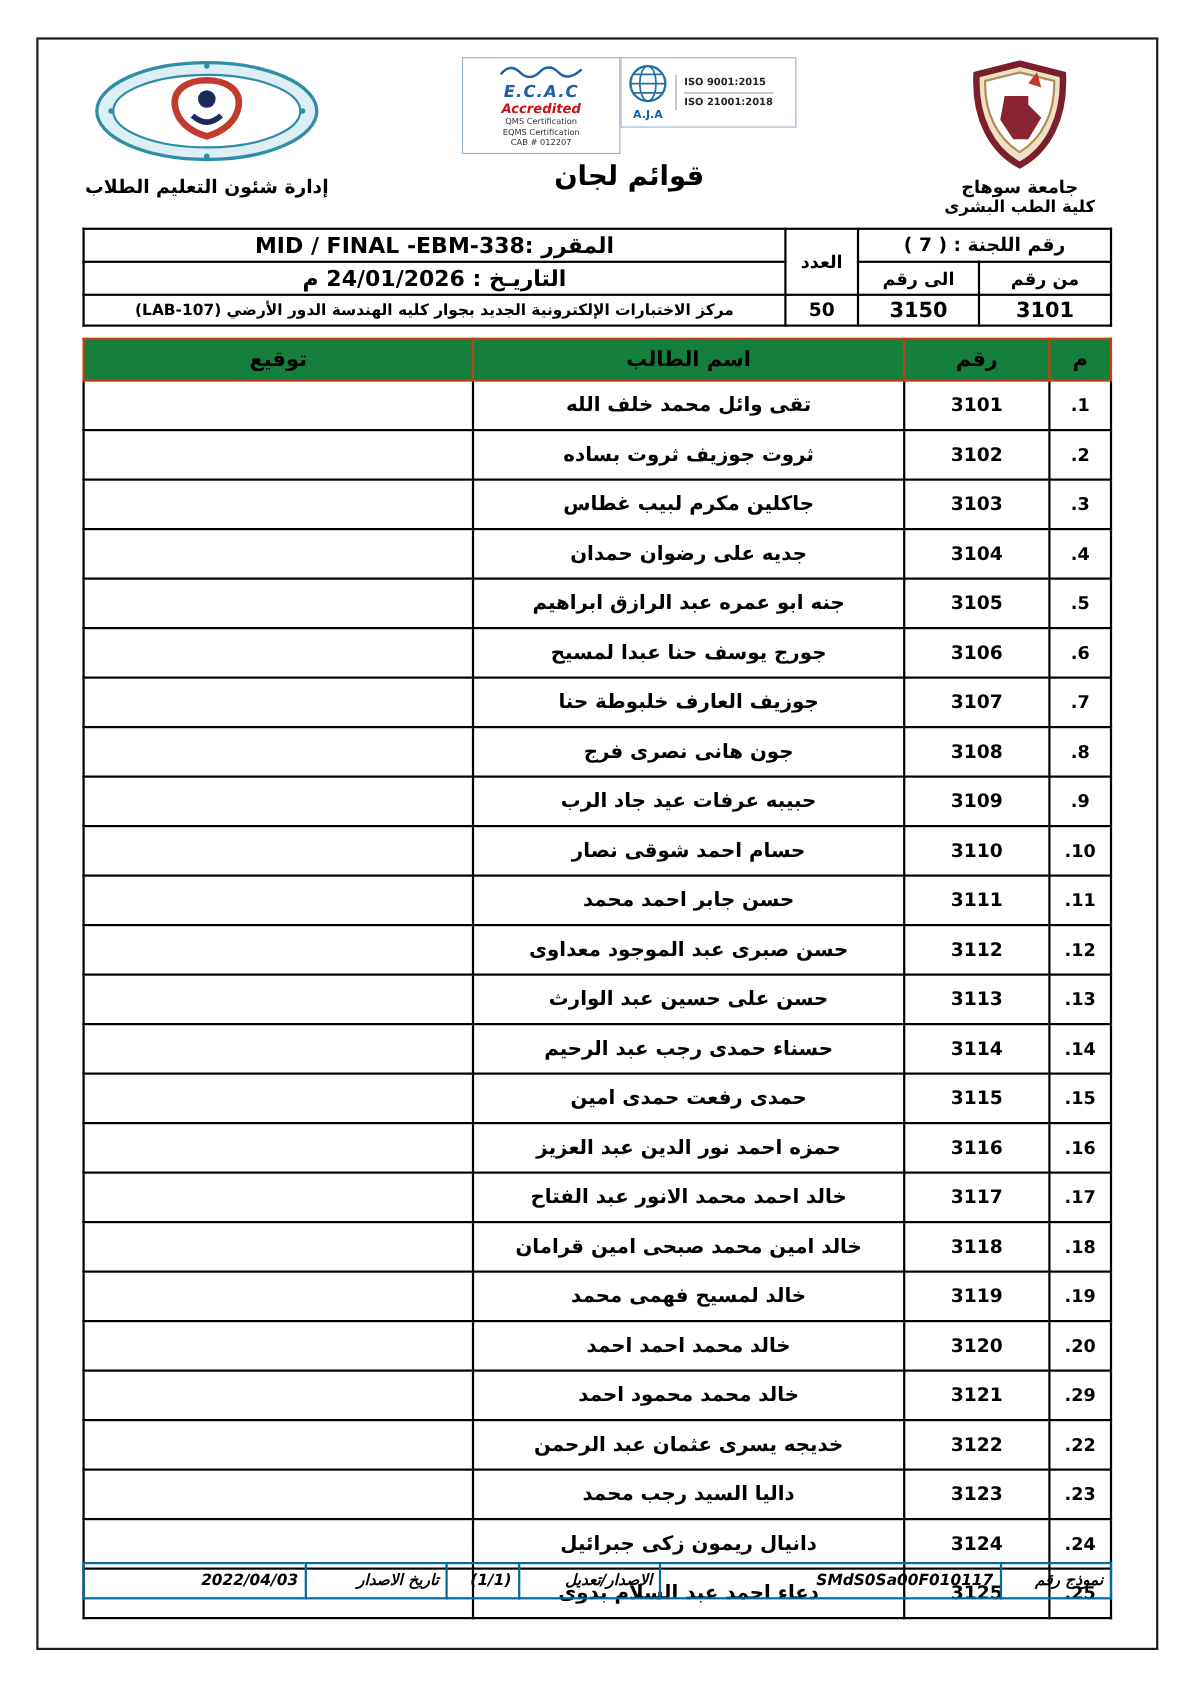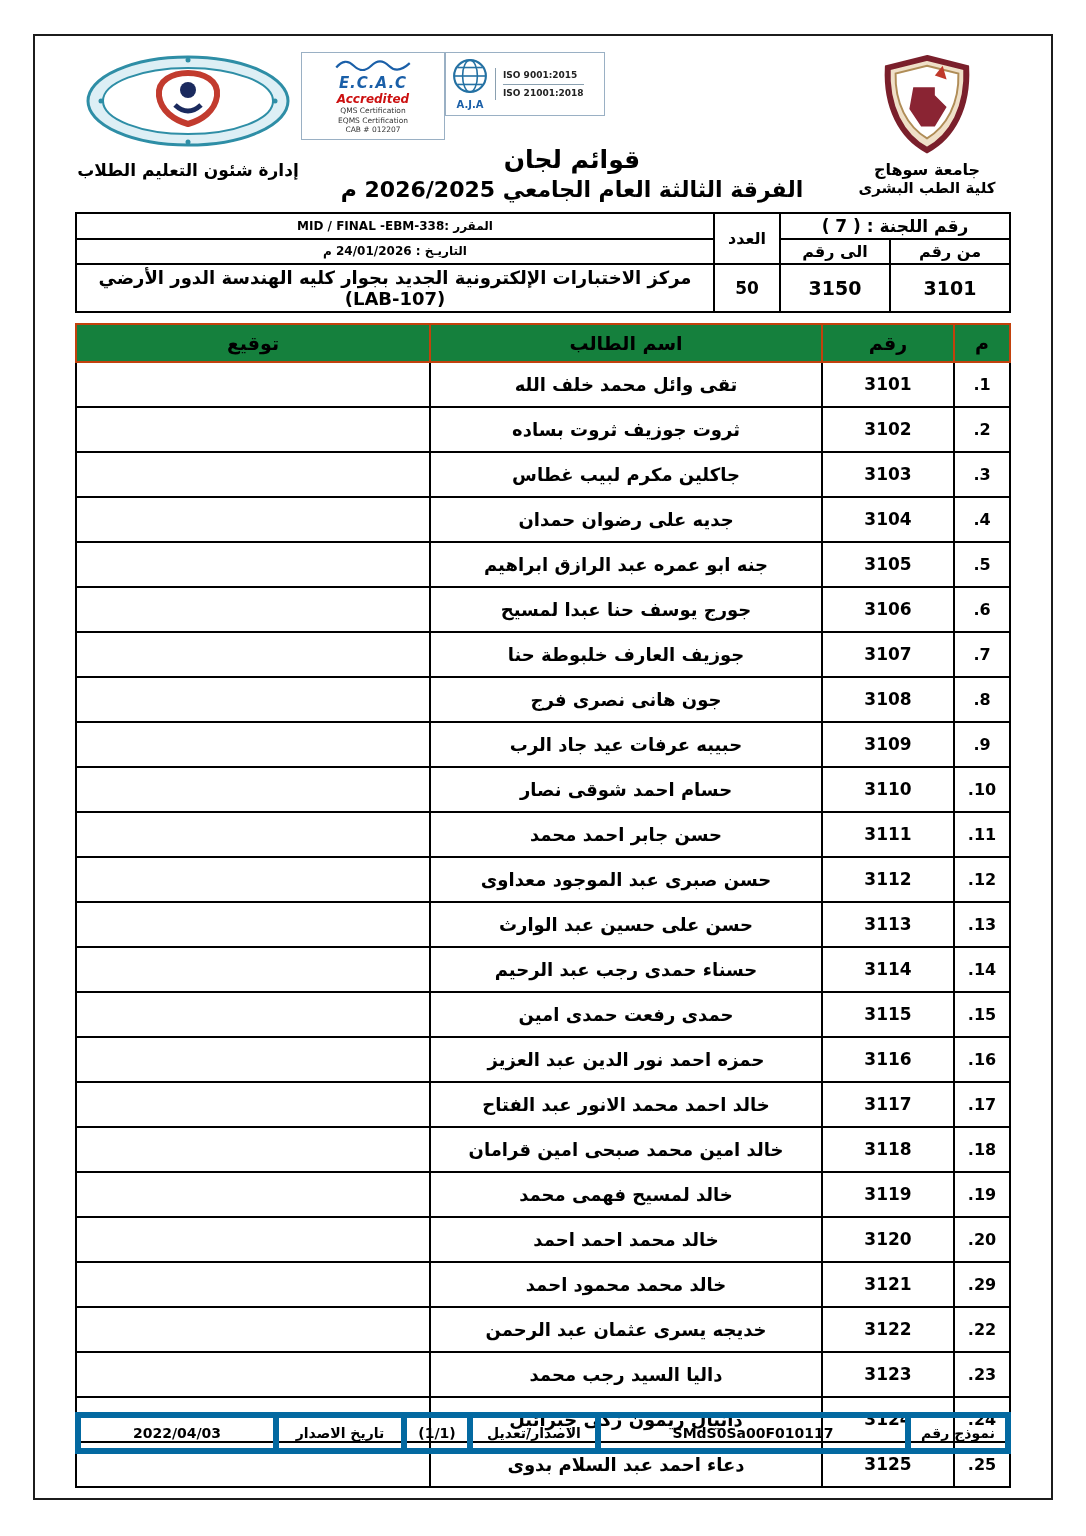--- a/index.html
+++ b/index.html
@@ -4,21 +4,21 @@
 <style>
   html,body{margin:0;padding:0;}
   body{width:1086px;height:1536px;background:#ffffff;font-family:"DejaVu Sans","Liberation Sans",sans-serif;color:#000;position:relative;}
   .page{position:absolute;top:34px;right:33px;width:1020px;height:1466px;border:2px solid #1c1c1c;box-sizing:border-box;padding:14px 40px;}
   
   .header{display:flex;justify-content:space-between;align-items:flex-start;}
   .uni-block{width:168px;text-align:center;padding-top:4px;}
   .uni-name{font-weight:bold;font-size:16px;margin-top:2px;}
   .fac-name{font-weight:bold;font-size:15px;}
   .center-block{flex:1;text-align:center;padding-top:2px;}
-  .logos-row{direction:ltr;display:flex;justify-content:flex-start;align-items:flex-start;height:88px;}
+  .logos-row{direction:ltr;display:flex;justify-content:center;align-items:flex-start;height:88px;}
   .ecac-box{width:134px;border:1px solid #9ab0c4;padding:3px 4px 4px;text-align:center;background:#fff;}
   .ecac-name{color:#1a5fa8;font-weight:bold;font-size:15px;font-style:italic;letter-spacing:1px;line-height:1.1;}
   .ecac-accredited{color:#cc1111;font-weight:bold;font-style:italic;font-size:12px;line-height:1.2;}
   .ecac-line{font-size:7.5px;color:#333;line-height:1.3;}
   .aja-box{width:146px;border:1px solid #9ab0c4;padding:5px 6px;display:flex;align-items:center;gap:7px;direction:ltr;background:#fff;}
   .aja-left{text-align:center;}
   .aja-name{color:#1a5fa8;font-weight:bold;font-size:10px;margin-top:1px;}
   .aja-right{border-left:1px solid #8aa0b0;padding-left:7px;text-align:left;}
   .iso-line{font-size:9px;font-weight:bold;color:#222;line-height:1.6;white-space:nowrap;}
   .iso-sep{border-top:1px solid #8aa0b0;margin:1px 0;}
@@ -28,31 +28,31 @@
   .dept-name{font-weight:bold;font-size:17px;margin-top:8px;}
   
   table{border-collapse:collapse;width:100%;table-layout:fixed;}
   .info-table{margin-top:10px;}
   .info-table td{border:2px solid #000;text-align:center;font-weight:bold;padding:2px 4px;vertical-align:middle;}
   .cell-committee{font-size:17px;}
   .cell-range-label{font-size:16px;}
   .cell-range-value{font-size:19px;}
   .cell-count-label{font-size:16px;}
   .cell-count-value{font-size:17px;}
-  .cell-course,.cell-date{font-size:12px;}
-  .cell-location{font-size:18px;padding:2px 8px;}
+  .cell-course,.cell-date{font-size:20px;}
+  .cell-location{font-size:14px;padding:2px 8px;}
   .main-table{margin-top:10px;}
   .main-table th{border:2px solid #c2410c;background:#15803d;font-size:19px;font-weight:bold;height:34px;}
   .main-table td{border:2px solid #000;height:41px;text-align:center;font-weight:bold;vertical-align:middle;}
   td.cell-no{font-size:16px;}
   td.cell-id{font-size:17px;}
   td.cell-name{font-size:18px;text-align:center;}
   
   .footer-wrap{position:absolute;bottom:44px;right:40px;left:40px;}
-  .footer-table td{border:6px solid #0369a1;font-weight:bold;font-size:14px;height:30px;text-align:center;padding:0 6px;}
+  .footer-table td{border:2px solid #0369a1;font-weight:bold;font-size:14px;height:30px;padding:0 6px;font-style:italic;}
 </style>
 </head>
 <body>
 
 <div class="page">
 
   <div class="header">
 
     <div class="uni-block">
       <svg width="96" height="100" viewBox="0 0 96 102">
@@ -89,21 +89,20 @@
             <div class="aja-name">A.J.A</div>
           </div>
           <div class="aja-right">
             <div class="iso-line">ISO 9001:2015</div>
             <div class="iso-sep"></div>
             <div class="iso-line">ISO 21001:2018</div>
           </div>
         </div>
       </div>
       <div class="main-title">قوائم لجان</div>
-      <div class="sub-title">الفرقة الثالثة العام الجامعي 2026/2025 م</div>
     </div>
 
     <div class="faculty-block">
       <svg width="206" height="94" viewBox="0 0 206 94">
         <ellipse cx="103" cy="47" rx="100" ry="44" fill="#ddeff5" stroke="#2e8ea6" stroke-width="3"></ellipse>
         <ellipse cx="103" cy="47" rx="85" ry="33" fill="#ffffff" stroke="#2e8ea6" stroke-width="2"></ellipse>
         <path d="M74 42 C72 26 88 19 103 19 C118 19 134 26 132 42 C130 57 117 66 103 70 C89 66 76 57 74 42 Z" fill="none" stroke="#c23b2e" stroke-width="6"></path>
         <circle cx="103" cy="36" r="8" fill="#1b2a5e"></circle>
         <path d="M90 51 q13 12 26 0" stroke="#1b2a5e" stroke-width="5" fill="none"></path>
         <circle cx="16" cy="47" r="2.5" fill="#2e8ea6"></circle>

